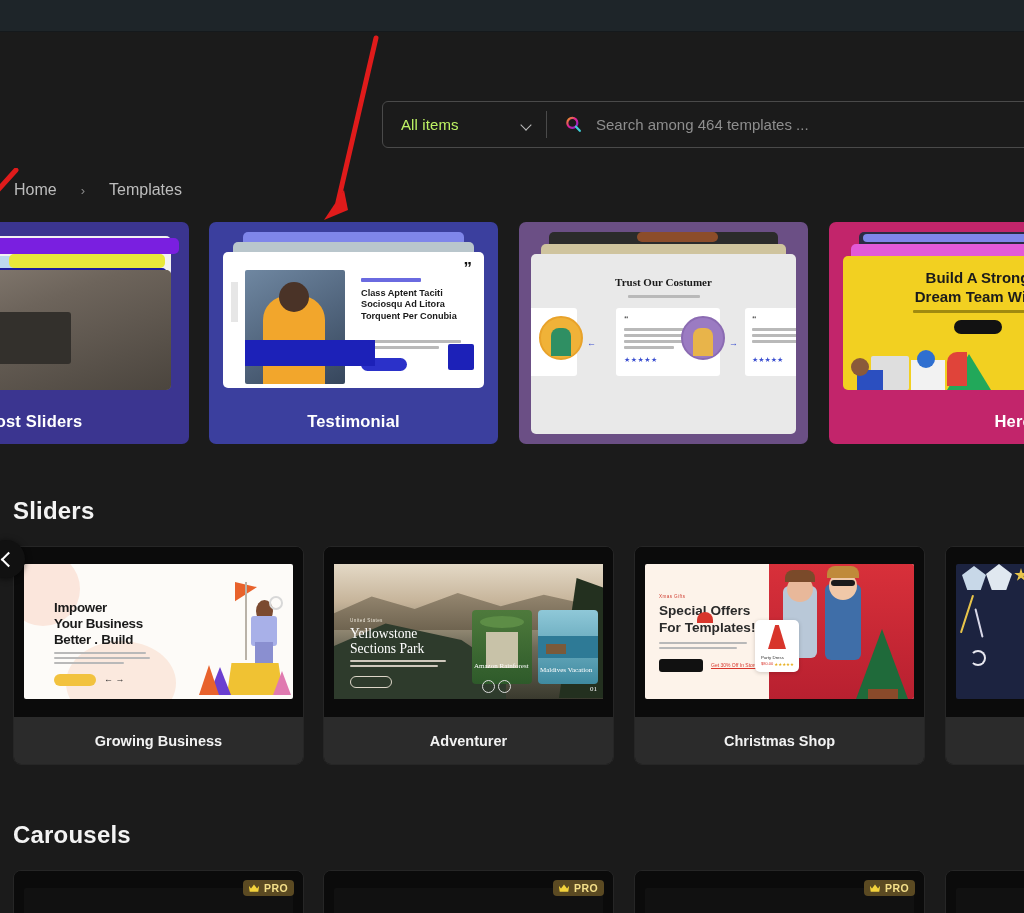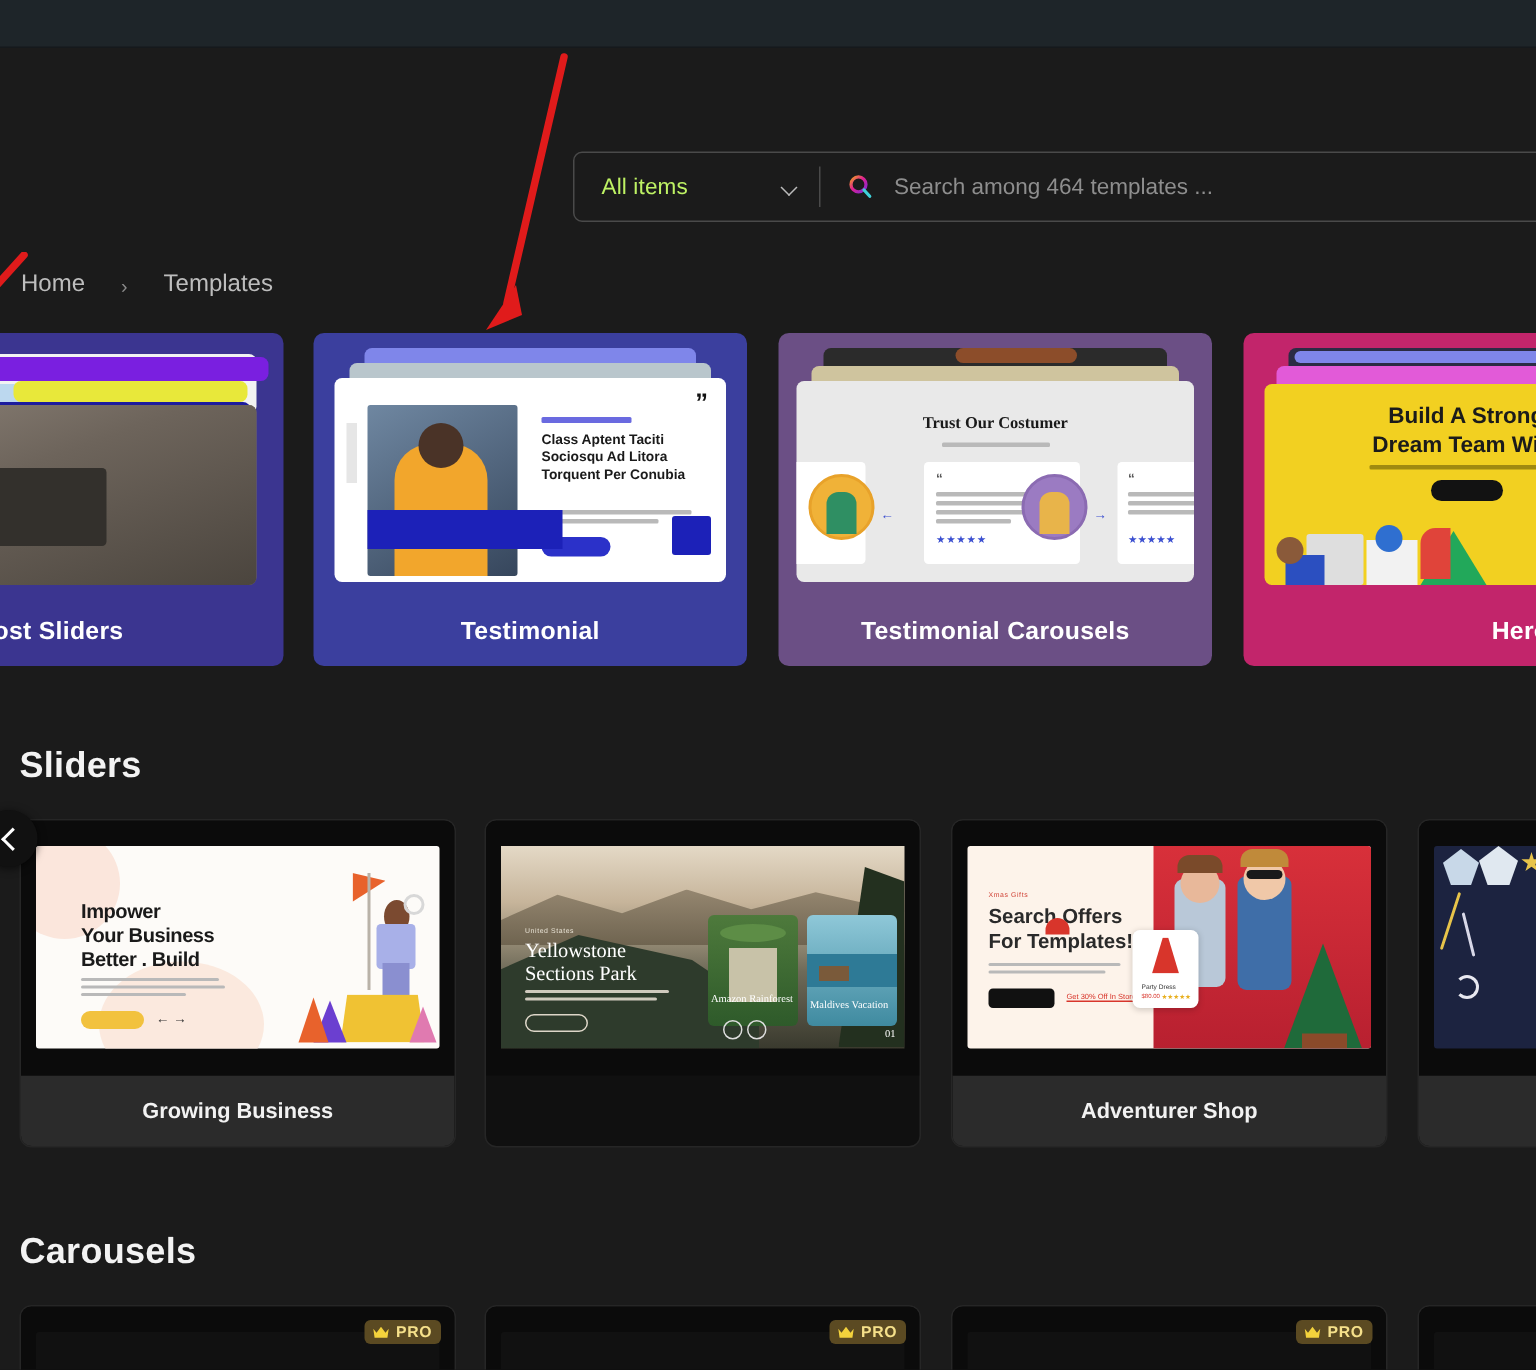--- a/index.html
+++ b/index.html
@@ -251,21 +251,20 @@
             <div style="position:absolute;left:221px;top:60px;color:#555;font-size:9px;font-weight:bold;">“</div>
             <div class="blur-line" style="position:absolute;left:221px;top:74px;width:50px;height:2.6px;"></div>
             <div class="blur-line" style="position:absolute;left:221px;top:80px;width:54px;height:2.6px;"></div>
             <div class="blur-line" style="position:absolute;left:221px;top:86px;width:46px;height:2.6px;"></div>
             <div style="position:absolute;left:221px;top:102px;color:#3b4fd0;font-size:7px;">★★★★★</div>
             <div style="position:absolute;left:56px;top:84px;color:#3b4fd0;font-size:9px;">←</div>
             <div style="position:absolute;left:198px;top:84px;color:#3b4fd0;font-size:9px;">→</div>
           </div>
         </div>
       </div>
-      <div class="cat-title">Testimonial Carousels</div>
     </div>
 
     <div class="cat-card" style="left:829px; width:289px; background:#c2256b;">
       <div class="cat-thumb">
         <div class="stackwrap">
           <div class="stk" style="left:30px;right:24px;top:10px;height:20px;background:#2b2b44;"></div>
           <div class="stk" style="left:34px;right:30px;top:12px;height:8px;background:#7f86ea;"></div>
           <div class="stk" style="left:22px;right:16px;top:22px;height:18px;background:#e25ad8;"></div>
           <div class="sheet" style="top:34px;bottom:8px;left:14px;right:6px;background:#f2d021;">
             <div class="mock-h" style="position:absolute;left:0;right:0;top:12px;text-align:center;font-size:15px;line-height:19px;color:#1b1b1b;">
@@ -359,28 +358,29 @@
           <div style="position:absolute;left:8px;bottom:30px;width:20px;height:10px;background:#7a5a3a;"></div>
           <div style="position:absolute;left:2px;bottom:10px;color:#fff;font-family:'Liberation Serif',serif;font-size:7px;line-height:8px;">
             <span>Maldives Vacation</span>
           </div>
         </div>
         <div style="position:absolute;left:148px;bottom:6px;width:13px;height:13px;border-radius:50%;border:1px solid #ddd;"></div>
         <div style="position:absolute;left:164px;bottom:6px;width:13px;height:13px;border-radius:50%;border:1px solid #ddd;"></div>
         <div style="position:absolute;right:6px;bottom:6px;color:#fff;font-family:'Liberation Serif',serif;font-size:7px;">01</div>
       </div>
     </div>
+    <div class="tpl-foot">Adventurer</div>
   </div>
 
   <div class="tpl-card" style="left:634px; top:546px; width:291px; height:219px;">
     <div class="tpl-preview" style="height:170px;">
       <div style="position:absolute;left:10px;top:17px;right:10px;bottom:18px;background:#fdf3ea;border-radius:2px;overflow:hidden;">
         <div style="position:absolute;left:14px;top:30px;font-size:4.6px;color:#d04236;letter-spacing:.4px;">Xmas Gifts</div>
         <div class="mock-h" style="position:absolute;left:14px;top:38px;font-size:13.6px;line-height:17px;color:#2a2a2a;">
-          <span>Search Offers</span><br>
+          <span>Special Offers</span><br>
           <span>For Templates!</span>
         </div>
         <div style="position:absolute;left:52px;top:48px;width:16px;height:11px;background:#d8352b;border-radius:8px 8px 0 0;"></div>
         <div class="blur-line" style="position:absolute;left:14px;top:78px;width:88px;height:2.2px;"></div>
         <div class="blur-line" style="position:absolute;left:14px;top:83px;width:78px;height:2.2px;"></div>
         <div class="pill" style="position:absolute;left:14px;top:95px;width:44px;height:13px;background:#111;border-radius:3px;"></div>
         <div style="position:absolute;left:66px;top:98px;font-size:5px;color:#d8352b;text-decoration:underline;">Get 30% Off In Store</div>
         <div style="position:absolute;right:0;top:0;width:54%;height:100%;background:
              linear-gradient(180deg,#d8303a,#b82030);overflow:hidden;">
           <div style="position:absolute;left:14px;top:22px;width:34px;height:72px;background:#b9c8d8;border-radius:6px;"></div>
@@ -397,21 +397,21 @@
         <div style="position:absolute;left:110px;top:56px;width:44px;height:52px;background:#fff;border-radius:5px;
                     box-shadow:0 1px 4px rgba(0,0,0,.18);">
           <div style="position:absolute;left:13px;top:5px;width:18px;height:24px;background:#d8352b;
                       clip-path:polygon(40% 0,60% 0,100% 100%,0 100%);"></div>
           <div style="position:absolute;left:6px;bottom:12px;font-size:4.4px;color:#333;">Party Dress</div>
           <div style="position:absolute;left:6px;bottom:6px;font-size:4px;color:#d8352b;">$80.00</div>
           <div style="position:absolute;right:5px;bottom:5px;color:#e8b020;font-size:4.4px;">★★★★★</div>
         </div>
       </div>
     </div>
-    <div class="tpl-foot">Adventurer Shop</div>
+    <div class="tpl-foot">Christmas Shop</div>
   </div>
 
   <div class="tpl-card" style="left:945px; top:546px; width:291px; height:219px;">
     <div class="tpl-preview" style="height:170px;">
       <div style="position:absolute;left:10px;top:17px;right:10px;bottom:18px;background:#1c2340;border-radius:2px;overflow:hidden;">
         <div style="position:absolute;left:6px;top:2px;width:24px;height:24px;background:#c8d8e8;
                     clip-path:polygon(50% 0,100% 38%,78% 100%,22% 100%,0 38%);"></div>
         <div style="position:absolute;left:30px;top:0;width:26px;height:26px;background:#e0e8f0;
                     clip-path:polygon(50% 0,100% 38%,78% 100%,22% 100%,0 38%);"></div>
         <div style="position:absolute;left:58px;top:4px;width:14px;height:14px;background:#e8c44a;

